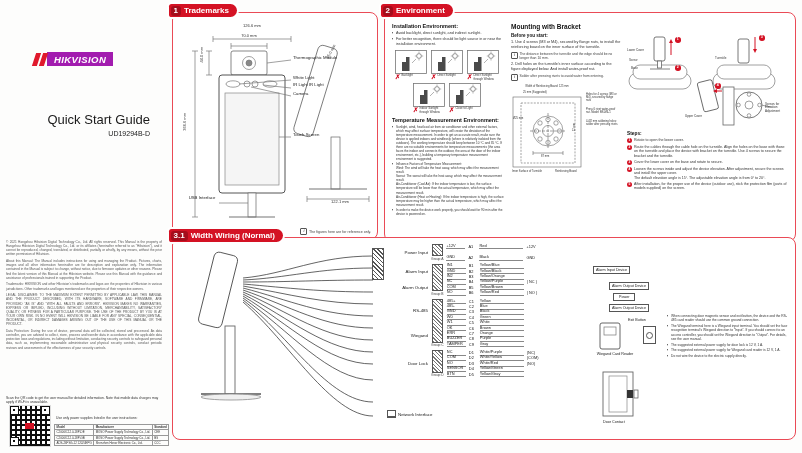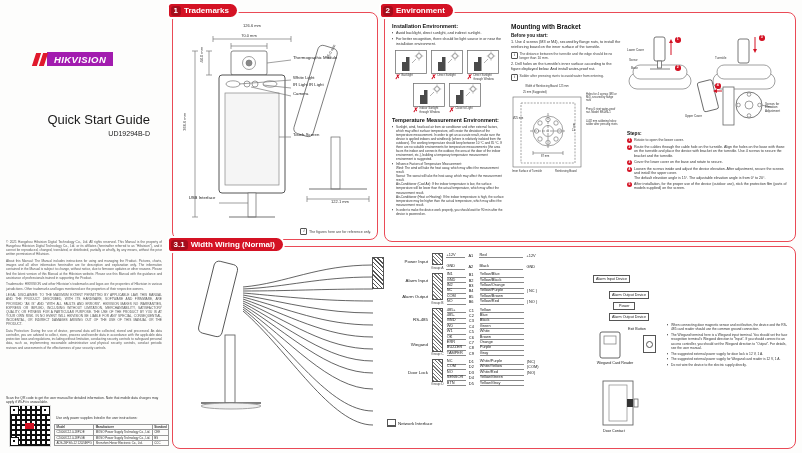--- a/index.html
+++ b/index.html
@@ -60,21 +60,21 @@
   .dlabel{position:absolute;font-size:2.7px;color:#333;white-space:nowrap;}
   .drill-callouts{width:33px;display:flex;flex-direction:column;gap:5px;font-size:2.7px;line-height:1.25;color:#333;padding-top:8px;}
   .turn-wrap{position:relative;width:162px;height:106px;}
   .tlabel{position:absolute;font-size:3px;line-height:1.15;color:#333;}
   .marker{position:absolute;width:5.5px;height:5.5px;border-radius:50%;background:#d41224;color:#fff;font-size:3.6px;font-weight:bold;text-align:center;line-height:5.5px;}
   .steps-list{margin:2px 0 0 0;padding:0;list-style:none;}
   .steps-list li{display:flex;gap:2px;font-size:3.6px;line-height:1.25;color:#333;margin-bottom:1.5px;}
   .stepnum{flex:none;width:5px;height:5px;border-radius:50%;background:#d41224;color:#fff;font-size:3.4px;font-weight:bold;text-align:center;line-height:5px;margin-top:.3px;}
   .steptext{white-space:pre-line;}
   
-  #panel-wiring{left:172px;top:246px;width:622px;height:201px;}
+  #panel-wiring{left:172px;top:237px;width:622px;height:201px;}
   .hatch{background:repeating-linear-gradient(45deg,#555 0 1px,transparent 1px 3px);border:.8px solid #555;}
   .bundle{position:absolute;left:199px;top:10px;width:10px;height:30px;}
   .wire-area{position:absolute;left:213px;top:6px;width:200px;display:flex;flex-direction:column;gap:3px;}
   .wgroup{display:flex;gap:3px;align-items:stretch;}
   .wfuncs{width:42px;display:flex;flex-direction:column;justify-content:space-around;text-align:right;font-size:4.4px;color:#222;flex:none;}
   .wblockwrap{display:flex;flex-direction:column;align-items:center;flex:none;}
   .wblock{width:9px;flex:1;background:repeating-linear-gradient(45deg,#777 0 1px,#fff 1px 2.6px);border:.7px solid #555;min-height:10px;}
   .wcap{font-size:3.4px;color:#444;margin-top:.5px;white-space:nowrap;}
   .wpins{display:flex;flex-direction:column;justify-content:space-between;flex:1;}
   .wpin{display:flex;align-items:flex-end;gap:3px;font-size:3.9px;line-height:1.2;color:#222;height:5.4px;}

